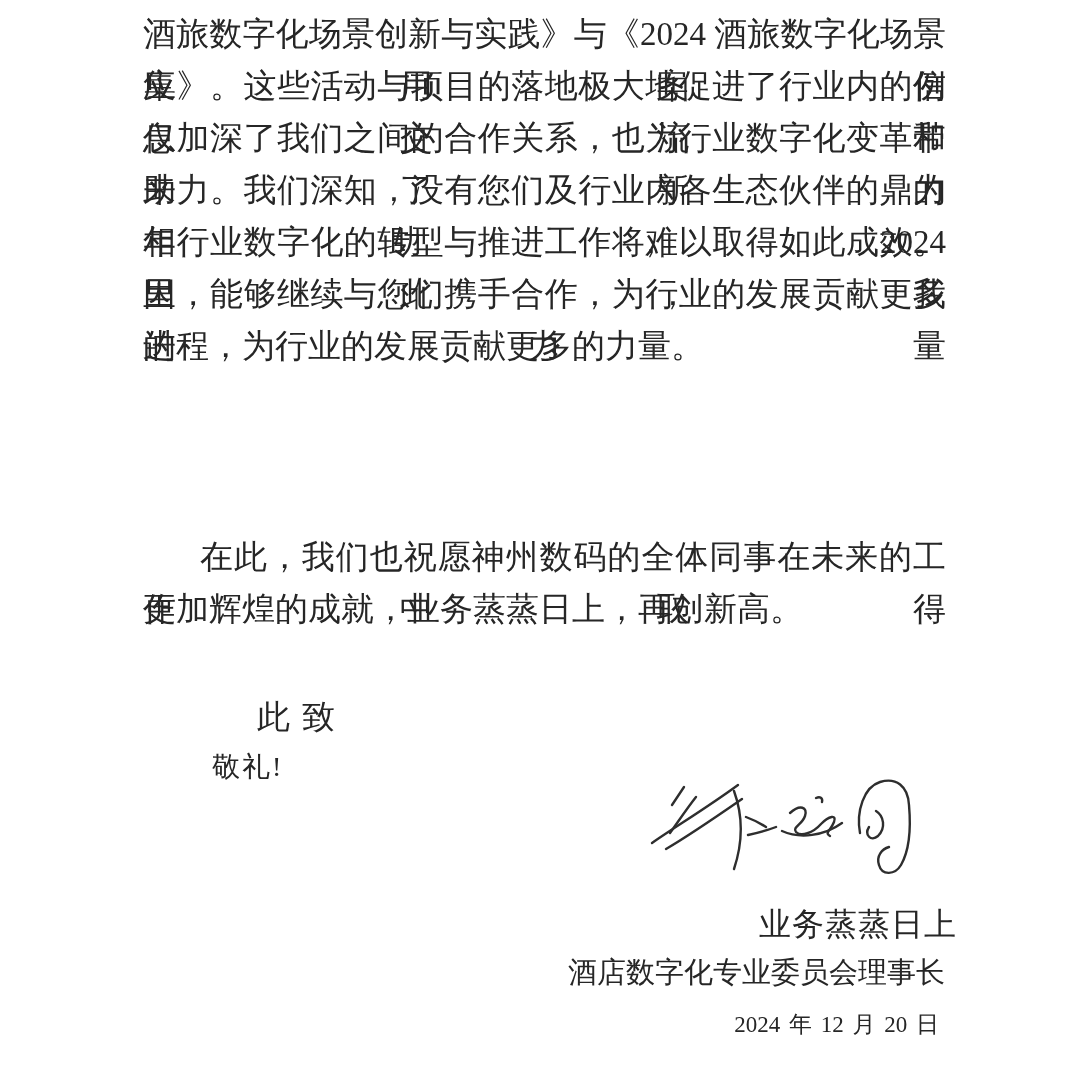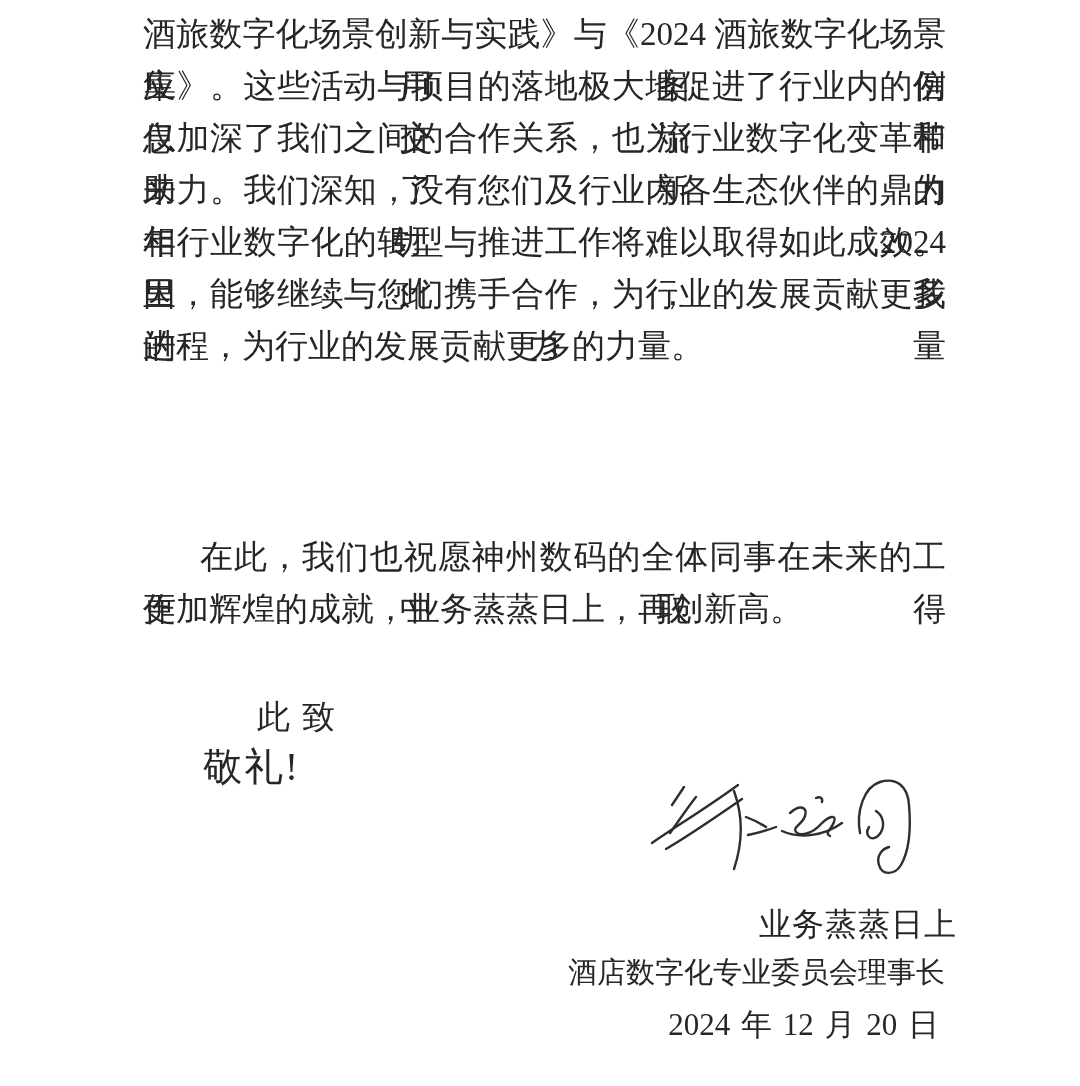--- a/index.html
+++ b/index.html
@@ -33,23 +33,23 @@
     position: absolute;
     left: 257px;
     top: 691px;
     font-size: 33px;
     line-height: 52px;
     letter-spacing: 12px;
     text-align: right;
   }
   .closing-respect {
     position: absolute;
-    left: 203px;
+    left: 212px;
     top: 741px;
-    font-size: 39px;
+    font-size: 28px;
     line-height: 52px;
     letter-spacing: 2px;
   }
   .signature {
     position: absolute;
     left: 630px;
     top: 773px;
     width: 310px;
     height: 115px;
   }
@@ -68,21 +68,21 @@
     top: 946px;
     font-size: 29px;
     line-height: 52px;
     letter-spacing: 0px;
     white-space: nowrap;
   }
   .sign-date {
     position: absolute;
     right: 141px;
     top: 999px;
-    font-size: 31px;
+    font-size: 23px;
     line-height: 52px;
     word-spacing: 3px;
     white-space: nowrap;
   }
 </style>
 </head>
 <body>
 
 <div class="page">
 

